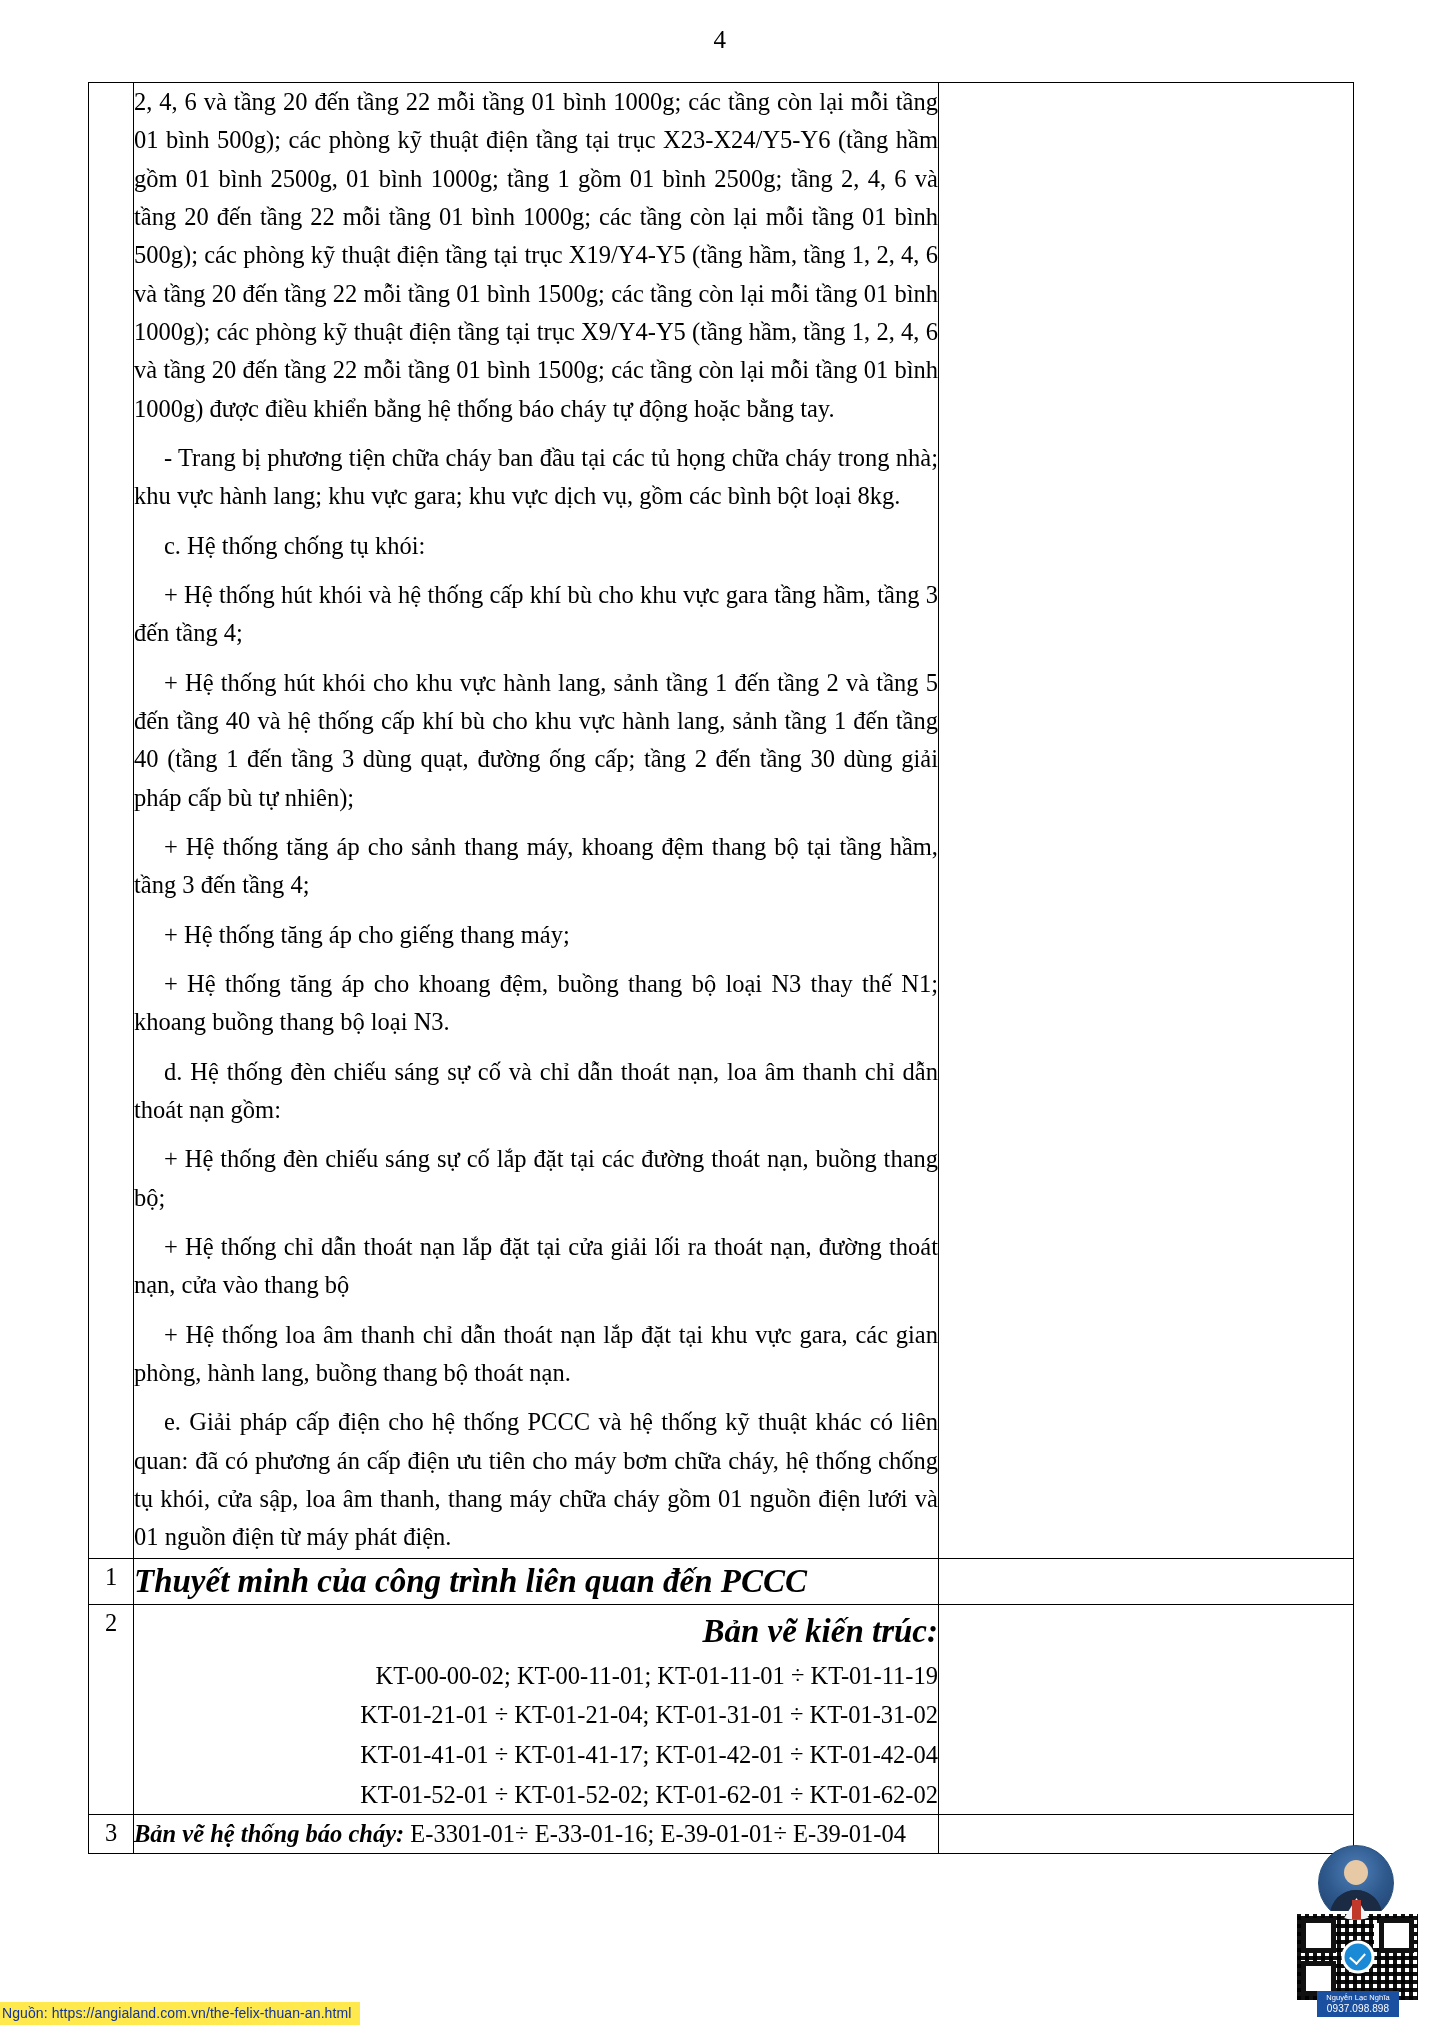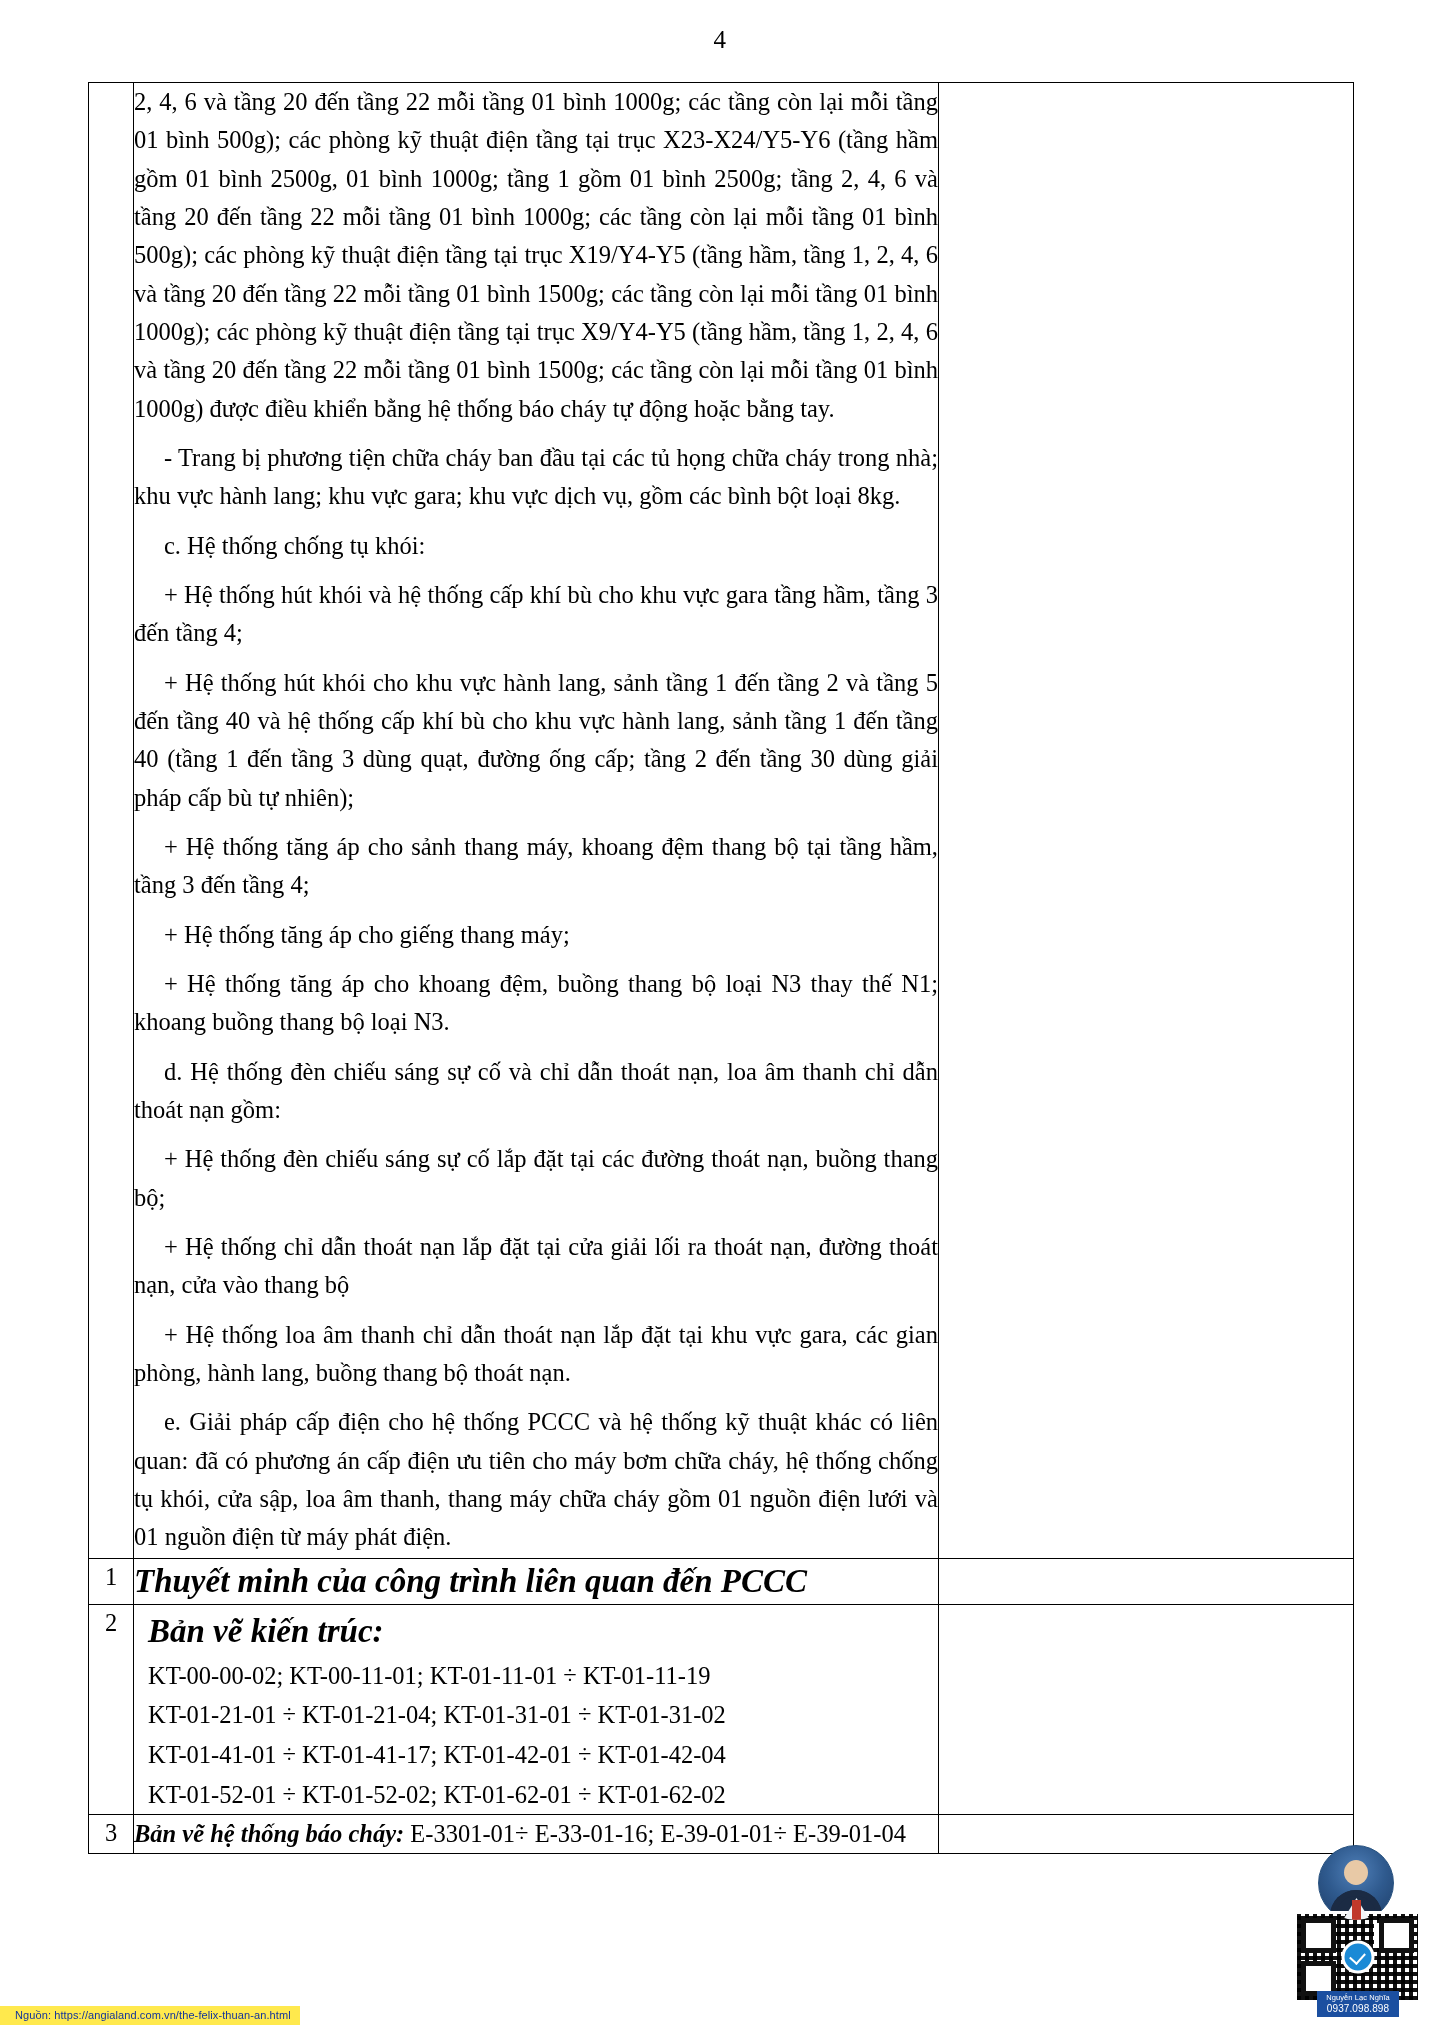--- a/index.html
+++ b/index.html
@@ -94,32 +94,32 @@
   .row-plain {
     font-size: 24.5px;
     line-height: 1.52;
     padding: 3px 0 4px 14px;
   }
   .drawing-line {
     font-size: 24.5px;
     line-height: 1.62;
     padding-left: 14px;
   }
-  .drawing-block { padding: 2px 0 6px 0; }
+  .drawing-block { padding: 2px 0 6px 0; text-align: right; }
 
   
   .source-banner {
     position: absolute;
     left: 0;
     bottom: 12px;
     background: #ffe94d;
     color: #13349b;
     font-family: "Liberation Sans", "DejaVu Sans", sans-serif;
-    font-size: 11px;
-    padding: 3px 9px 4px 15px;
+    font-size: 14px;
+    padding: 3px 9px 4px 2px;
     white-space: nowrap;
     letter-spacing: 0.1px;
   }
 
   
   .stamp-area {
     position: absolute;
     right: 18px;
     bottom: 8px;
     width: 128px;

